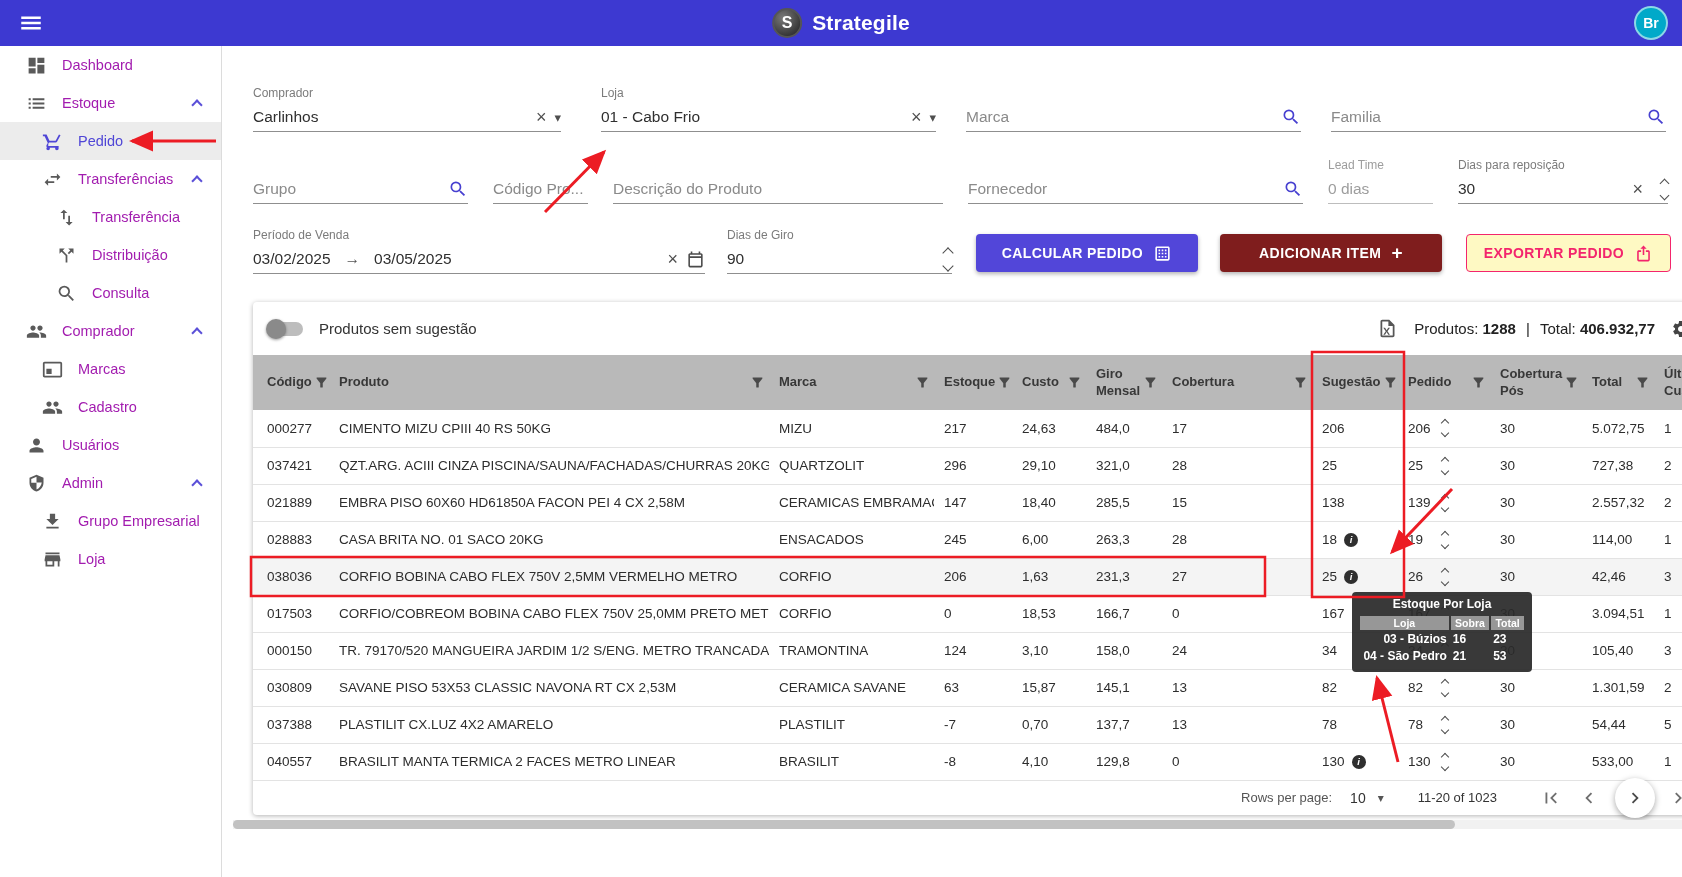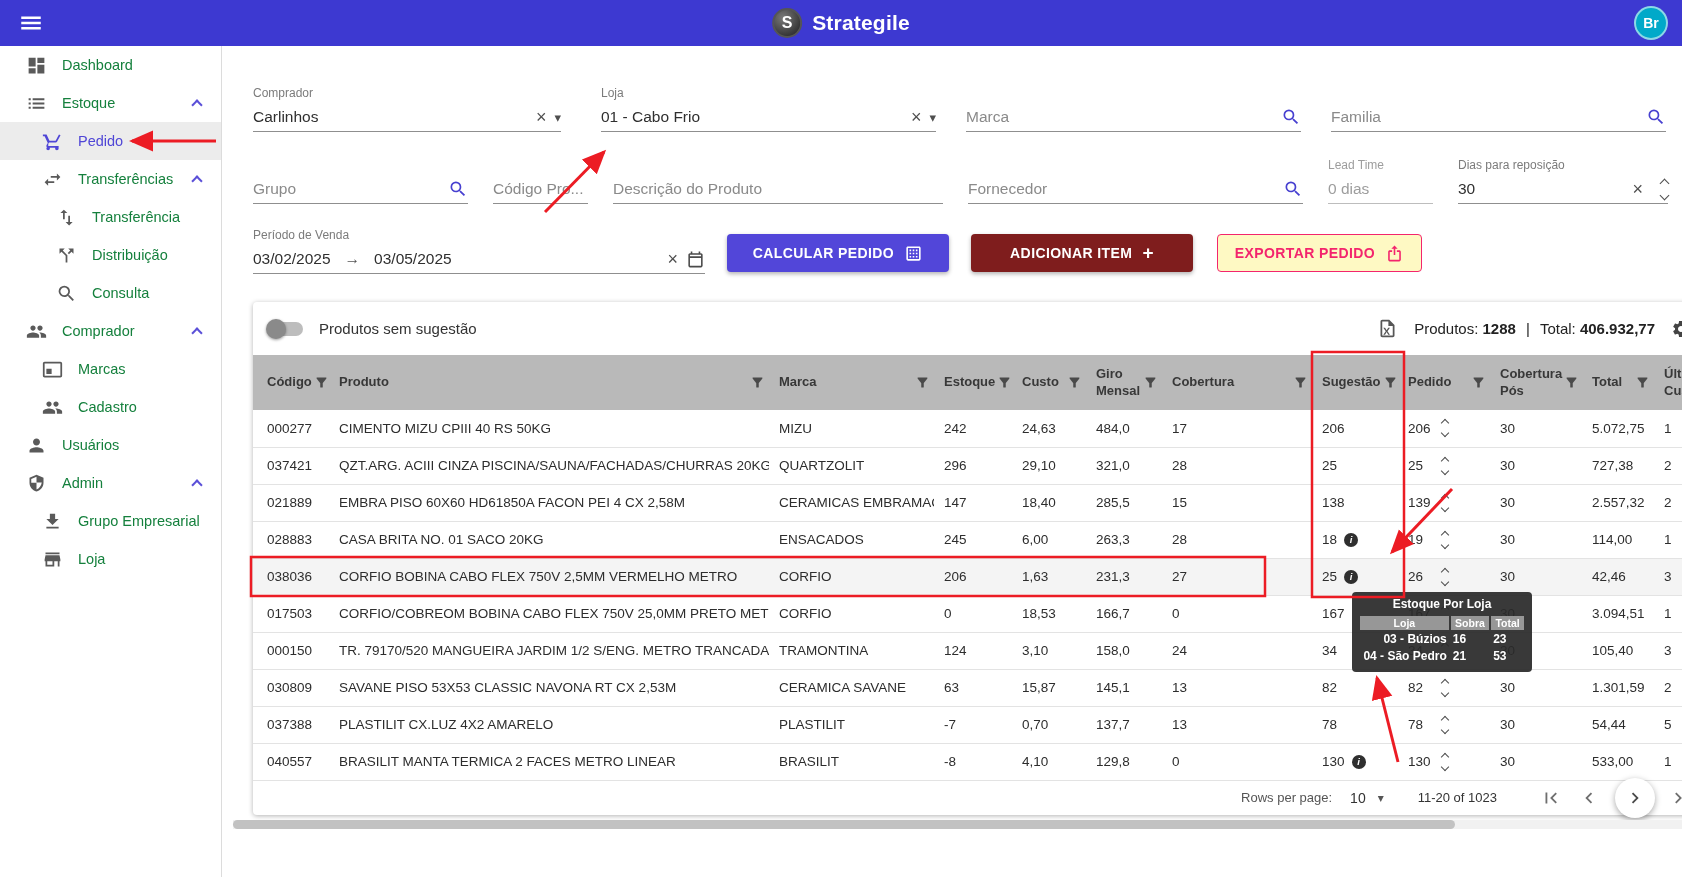--- a/index.html
+++ b/index.html
@@ -11,21 +11,21 @@
   .hamburger { width:26px; height:26px; margin-left:18px; cursor:pointer; color:#fff; }
   .hamburger svg { width:100%; height:100%; fill:currentColor; }
   .brand { position:absolute; left:50%; transform:translateX(-50%); display:flex; align-items:center; gap:10px; }
   .logo { width:30px; height:30px; border-radius:50%; background:radial-gradient(circle at 35% 30%, #7a7a7a, #1d1d1d); border:2px solid #555; color:#fff; font-weight:bold; font-size:16px; display:flex; align-items:center; justify-content:center; }
   .brand-title { font-size:21px; font-weight:bold; letter-spacing:.2px; }
   .avatar { position:absolute; right:14px; width:34px; height:34px; border-radius:50%; background:#00a9c9; border:2px solid rgba(255,255,255,.55); color:#fff; font-size:14px; font-weight:bold; display:flex; align-items:center; justify-content:center; cursor:pointer; }
 
   
   .layout { display:flex; height:831px; }
   .sidebar { width:222px; flex-shrink:0; border-right:1px solid #dcdcdc; background:#fff; }
-  .side-item { height:38px; display:flex; align-items:center; font-size:14.5px; color:#15803d; cursor:pointer; position:relative; }
+  .side-item { height:38px; display:flex; align-items:center; font-size:14.5px; color:#a21caf; cursor:pointer; position:relative; }
   .side-item.ind0 { padding-left:26px; }
   .side-item.ind1 { padding-left:42px; }
   .side-item.ind2 { padding-left:56px; }
   .s-icon { width:21px; height:21px; margin-right:15px; color:#5a5a5a; flex-shrink:0; }
   .s-icon svg { width:100%; height:100%; fill:currentColor; }
   .s-label { white-space:nowrap; }
   .side-item.active { background:#ececec; color:#4f46d6; }
   .side-item.active .s-icon { color:#4f46d6; }
   .chev { display:inline-block; width:8px; height:8px; border-right:2px solid #5b50d8; border-bottom:2px solid #5b50d8; }
   .chev.up { transform:rotate(-135deg); }
@@ -329,20 +329,30 @@
         <div class="ctrl">
           <span>03/02/2025</span>
           <span class="range-arrow">→</span>
           <span class="value">03/05/2025</span>
           <span class="clear-x">×</span>
           <span class="cal-ic"><svg viewBox="0 0 24 24" fill="currentColor">
                 <path d="M19 4h-1V2h-2v2H8V2H6v2H5c-1.11 0-2 .9-2 2v14c0 1.1.89 2 2 2h14c1.1 0 2-.9 2-2V6c0-1.1-.9-2-2-2zm0 16H5V10h14v10zM5 8V6h14v2H5z"></path>
               </svg></span>
         </div>
       </div>
+      <div class="fld w225">
+        <label>Dias de Giro</label>
+        <div class="ctrl">
+          <span class="value">90</span>
+          <span class="stp big">
+            <i class="cc u"></i>
+            <i class="cc d"></i>
+          </span>
+        </div>
+      </div>
       <button class="btn btn-primary">
         <span>CALCULAR PEDIDO</span>
         <span class="b-ic" style="width:19px;height:19px;display:inline-flex;">
             <svg viewBox="0 0 24 24" fill="currentColor">
               <path d="M19 3H5c-1.1 0-2 .9-2 2v14c0 1.1.9 2 2 2h14c1.1 0 2-.9 2-2V5c0-1.1-.9-2-2-2zm0 16H5V5h14v14zM7 7h2v2H7zm4 0h2v2h-2zm4 0h2v2h-2zM7 11h2v2H7zm4 0h2v2h-2zm4 0h2v2h-2zM7 15h2v2H7zm4 0h2v2h-2zm4 0h2v2h-2z"></path>
             </svg>
           </span>
       </button>
       <button class="btn btn-green">
         <span>ADICIONAR ITEM</span>
@@ -479,21 +489,21 @@
                     <span class="th-label">Último Custo</span>
                   </div>
                 </th>
               </tr>
             </thead>
           <tbody>
               <tr class="">
                 <td>000277</td>
                 <td>CIMENTO MIZU CPIII 40 RS 50KG</td>
                 <td>MIZU</td>
-                <td>242</td>
+                <td>217</td>
                 <td>24,63</td>
                 <td>484,0</td>
                 <td>17</td>
                 <td>
                   <span class="sug-wrap">
                     <span>206</span>
                   </span>
                 </td>
                 <td>
                   <span class="ped-wrap">

